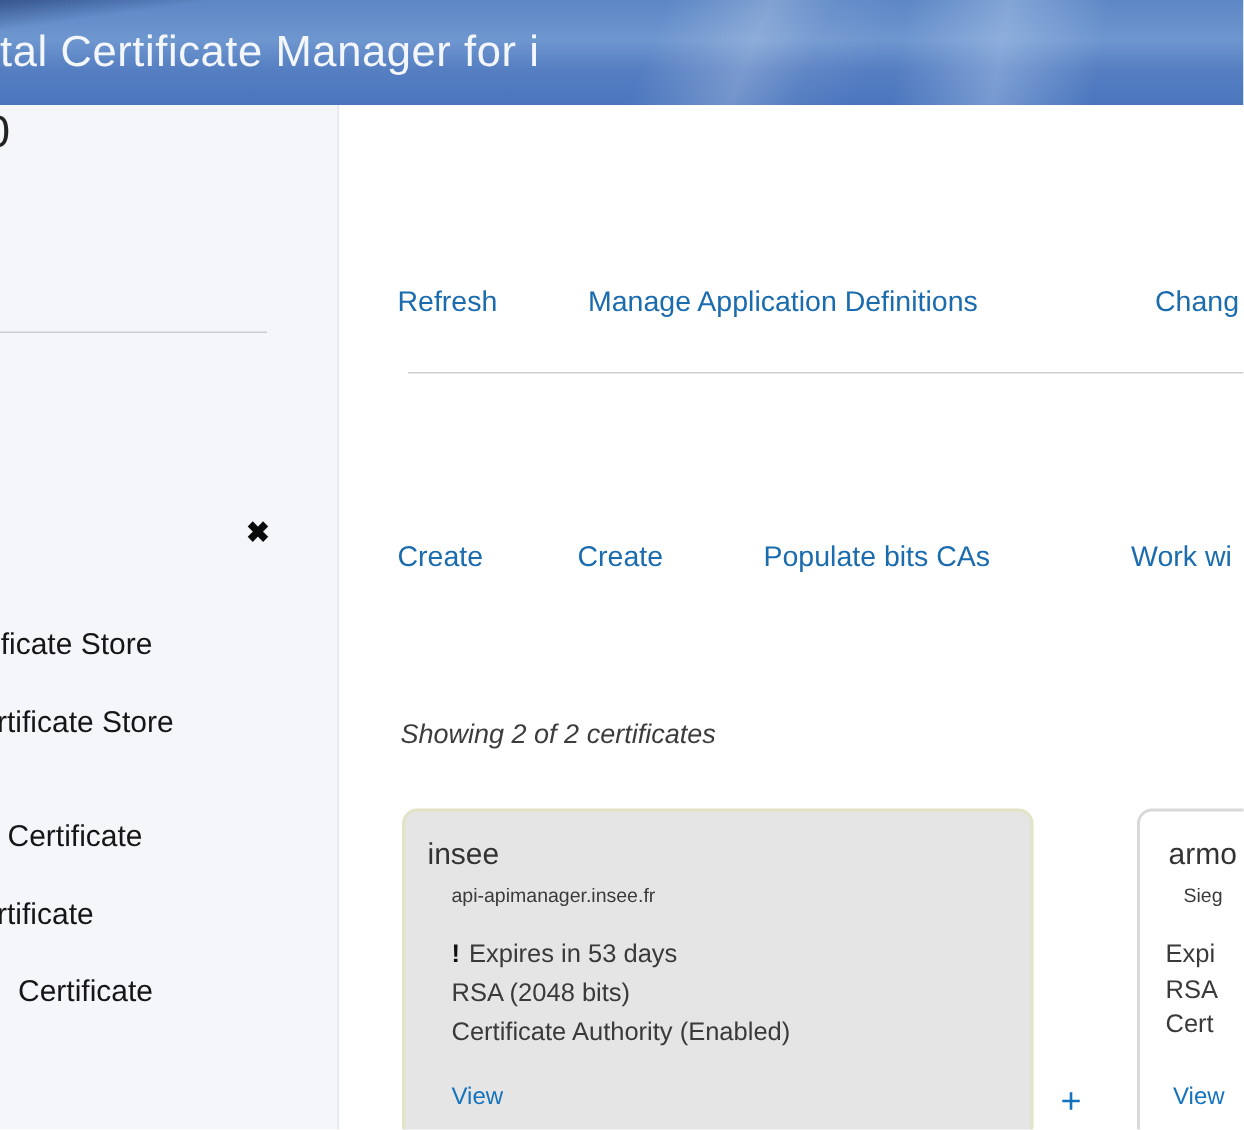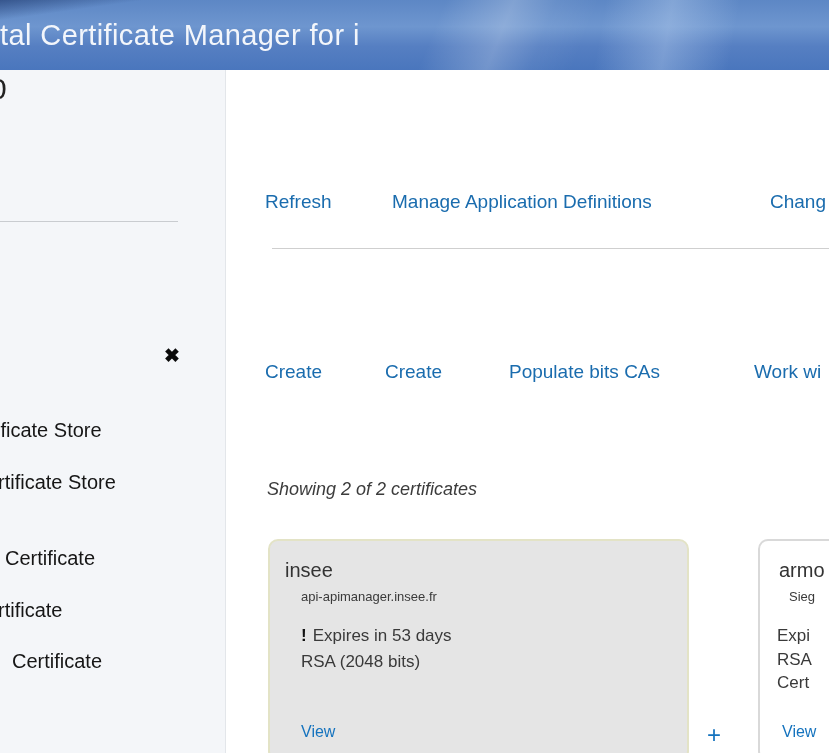--- a/index.html
+++ b/index.html
@@ -97,20 +97,21 @@
   <div class="link" style="left:283px;top:270px;">Populate bits CAs</div>
   <div class="link" style="left:528px;top:270px;">Work wi</div>
 
   <div class="summary">Showing 2 of 2 certificates</div>
 
   <div class="card card-1">
     <div class="c-title" style="left:15px;top:18px;">insee</div>
     <div class="c-sub" style="left:31px;top:48px;">api-apimanager.insee.fr</div>
     <div class="c-row" style="left:31px;top:85px;"><span class="c-warn">!</span><span>Expires in 53 days</span></div>
     <div class="c-row" style="left:31px;top:111px;">RSA (2048 bits)</div>
+    <div class="c-row" style="left:31px;top:137px;">Certificate Authority (Enabled)</div>
     <div class="c-view" style="left:31px;top:182px;">View</div>
     <div class="c-plus" style="left:437px;top:182px;">+</div>
   </div>
 
   <div class="card card-2">
     <div class="c-title" style="left:19px;top:18px;">armo</div>
     <div class="c-sub" style="left:29px;top:48px;">Sieg</div>
     <div class="c-row" style="left:17px;top:85px;">Expi</div>
     <div class="c-row" style="left:17px;top:109px;">RSA</div>
     <div class="c-row" style="left:17px;top:132px;">Cert</div>

